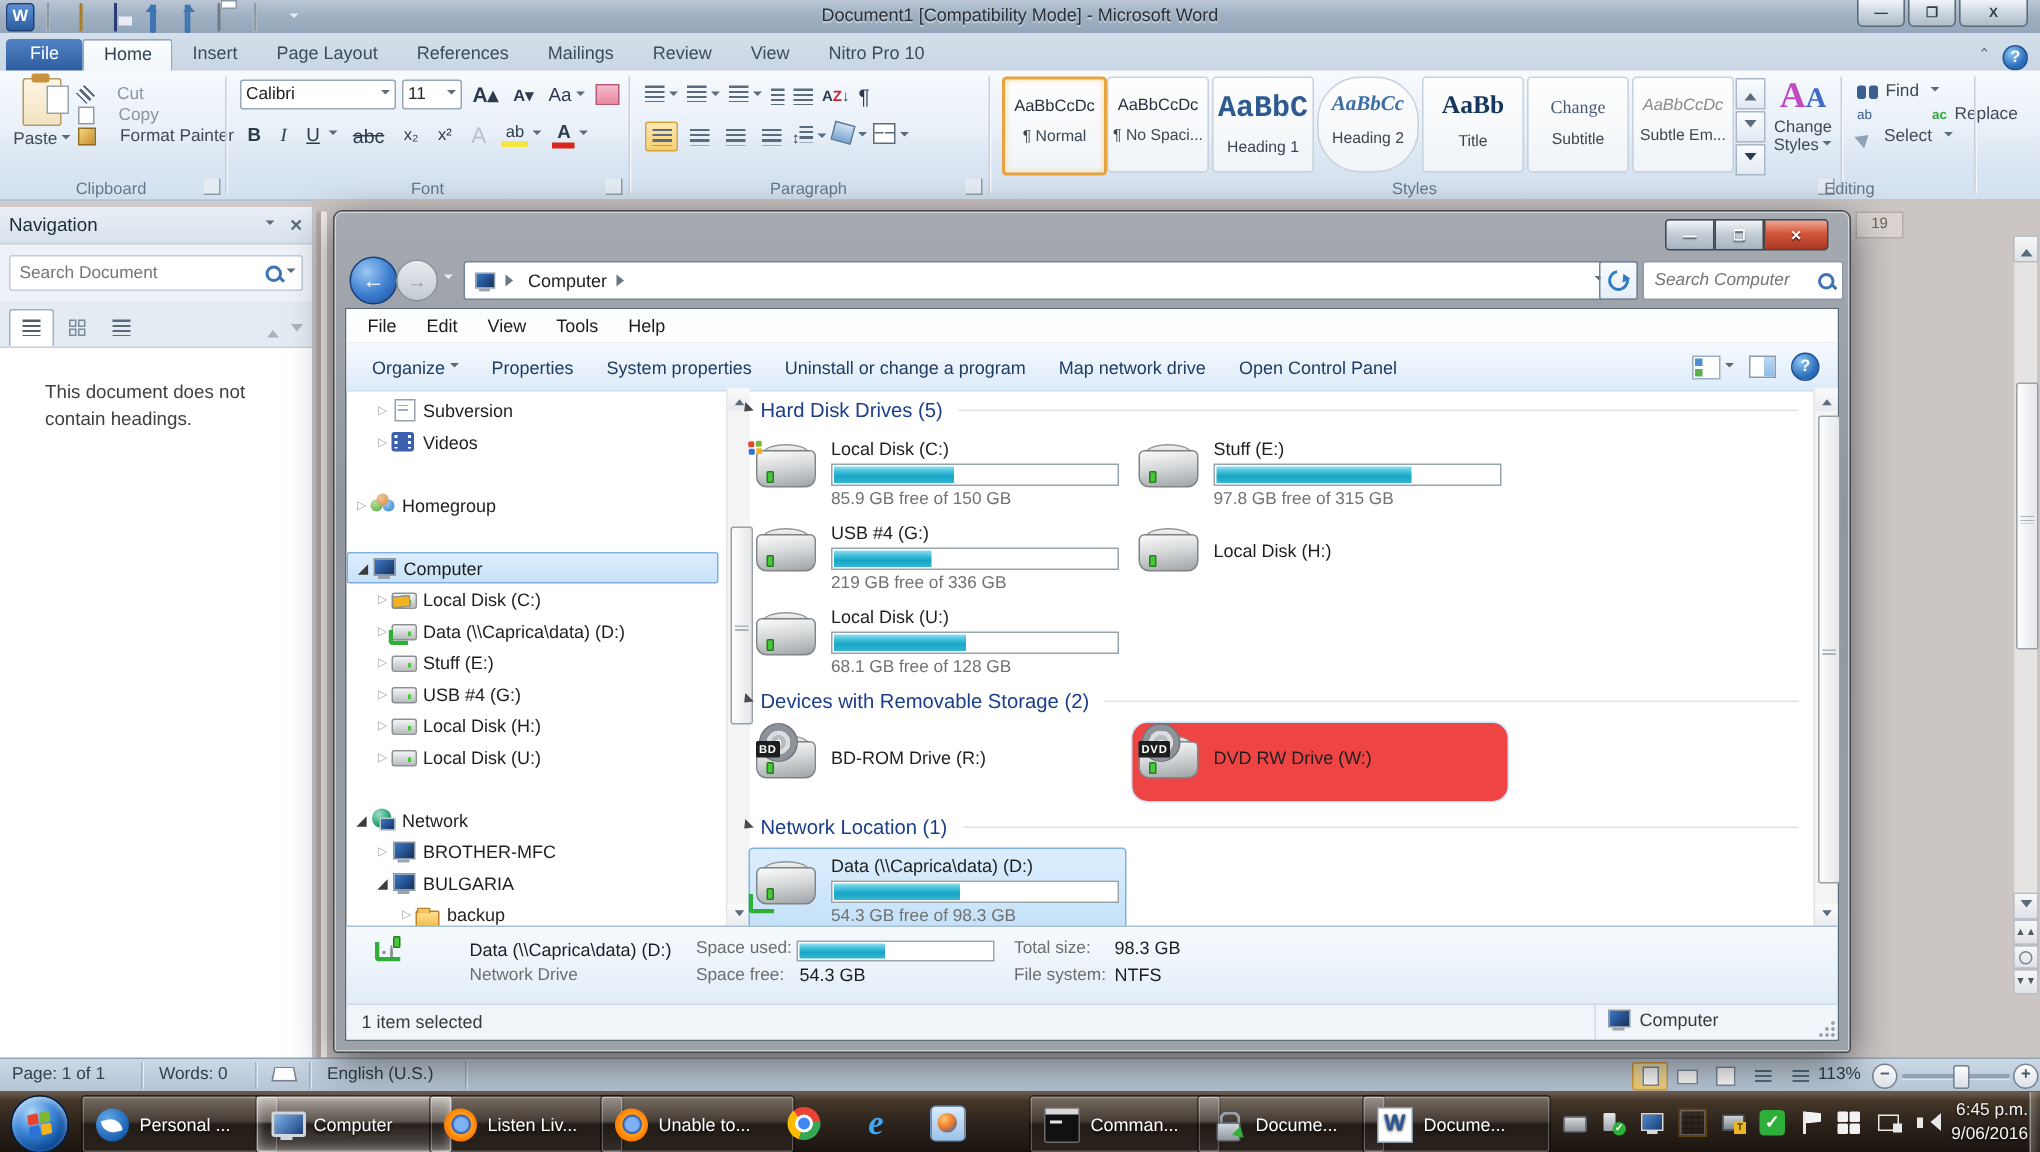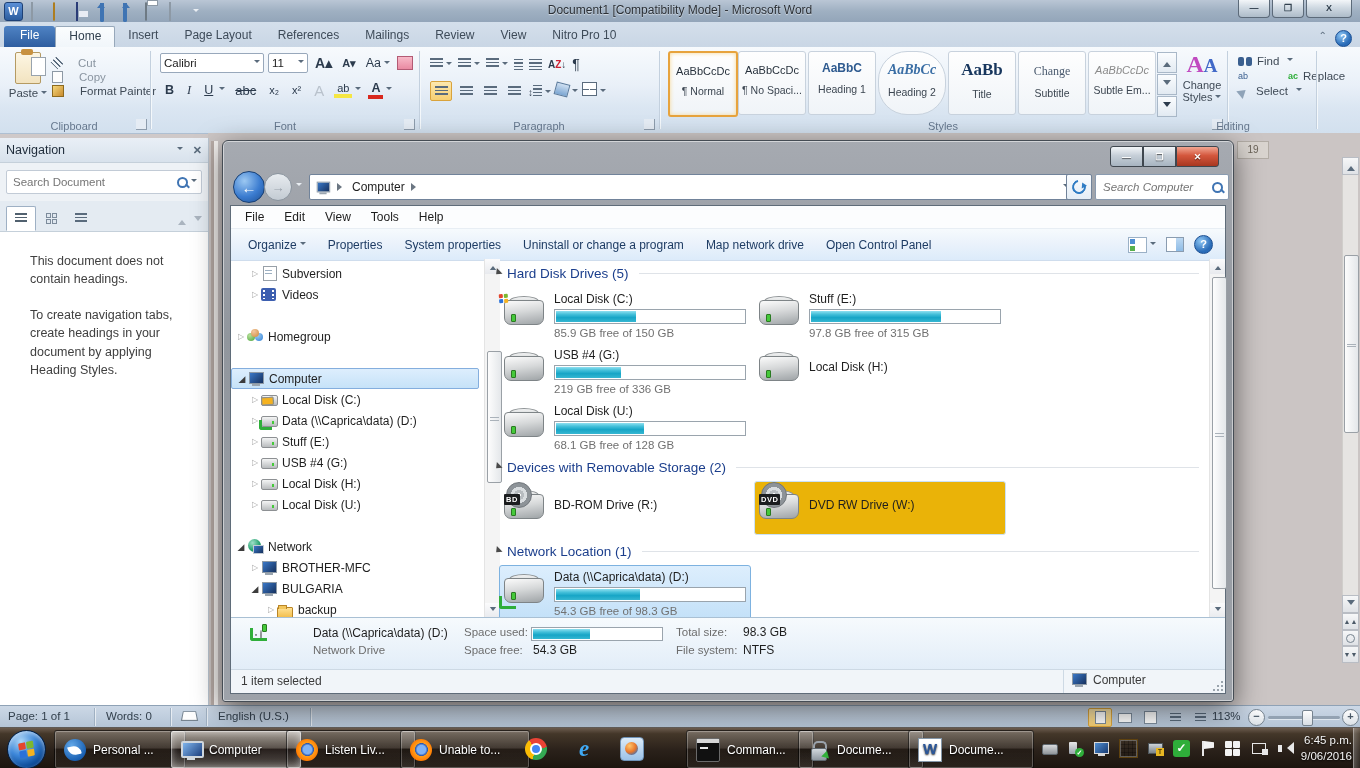--- a/index.html
+++ b/index.html
@@ -161,21 +161,21 @@
   
   .xsb{position:absolute;width:15px;top:0;bottom:0;background:#f4f4f4;border-left:1px solid #e4e4e4;}
   .xsb .sbtn{width:15px;height:15px;border:none;background:linear-gradient(#fbfbfc,#e8eaee);}
   
   .files{position:absolute;left:253px;right:16px;top:0;bottom:0;overflow:hidden;}
   .sechead{position:absolute;left:8px;right:10px;height:17px;display:flex;align-items:center;}
   .secarrow{width:0;height:0;border:4px solid transparent;border-right:5px solid #4a4a4a;transform:rotate(-45deg);margin-right:6px;flex:none;}
   .sectitle{font-size:13.5px;color:#1b3e8c;white-space:nowrap;}
   .secline{flex:1;border-top:1px solid #dfe3e8;margin-left:10px;}
   .tile{position:absolute;width:250px;height:52px;display:flex;align-items:flex-start;padding-top:4px;border:1px solid transparent;border-radius:3px;}
-  .tile.hov{background:#eab308;border-color:#cbe2f6;}
+  .tile.hov{background:#ef4444;border-color:#cbe2f6;border-radius:11px;}
   .tile.sel{background:linear-gradient(#ddeefd,#c2e0f8);border-color:#7db2e0;}
   .tile .nm{font-size:12px;color:#1e1e1e;white-space:nowrap;}
   .tile .cap{font-size:11.5px;color:#717171;margin-top:3px;white-space:nowrap;}
   .tile.center .nm{margin-top:12px;}
   .gbar{width:188px;height:11px;border:1px solid #9aa4ad;background:#fff;padding:1px;margin-top:3px;}
   .gfill{height:100%;background:linear-gradient(#8fe0f0,#45c0da 30%,#17a5c6 60%,#36b7d2);}
   
   .hdd{position:relative;width:44px;height:36px;flex:none;margin:0 8px 0 2px;}
   .hdd .case{position:absolute;left:2px;right:2px;top:8px;bottom:3px;background:linear-gradient(172deg,#fbfbfb,#d7d9da 45%,#9fa4a7);border:1px solid #7e8487;border-radius:4px 4px 7px 7px;}
   .hdd .top{position:absolute;left:7px;right:7px;top:4px;height:9px;background:linear-gradient(#f2f3f3,#c3c7c9);border:1px solid #8f9496;border-radius:50%;}
@@ -374,21 +374,21 @@
 
     <div class="chip sel" style="left:668px;">
         <div class="pv">AaBbCcDc</div>
         <div class="nm">¶ Normal</div>
       </div>
     <div class="chip" style="left:738px;">
         <div class="pv">AaBbCcDc</div>
         <div class="nm">¶ No Spaci...</div>
       </div>
     <div class="chip" style="left:808px;">
-        <div class="pv" style="font-family:Liberation Sans, sans-serif;font-weight:bold;font-size:12px;color:#2e5a8f;margin-top:9px;">AaBbC</div>
+        <div class="pv" style="font-family:Liberation Mono, monospace;font-weight:bold;font-size:20px;color:#2e5a8f;margin-top:9px;">AaBbC</div>
         <div class="nm">Heading 1</div>
       </div>
     <div class="chip" style="left:878px;border-radius:29px;">
         <div class="pv" style="font-family:'Liberation Serif',serif;font-weight:bold;font-style:italic;font-size:14px;color:#3a6ea5;margin-top:10px;">AaBbCc</div>
         <div class="nm">Heading 2</div>
       </div>
     <div class="chip" style="left:948px;">
         <div class="pv" style="font-family:'Liberation Serif',serif;font-weight:bold;font-size:17px;color:#17365d;margin-top:8px;">AaBb</div>
         <div class="nm">Title</div>
       </div>
@@ -494,21 +494,20 @@
       <span class="ntab">
           <span class="lines sh" style="width:12px;"></span>
         </span>
       <span style="margin-left:auto;display:flex;gap:8px;padding-bottom:6px;">
         <span class="tri-u" style="border-bottom-color:#aab4bf;"></span>
         <span class="tri-d" style="border-top-color:#aab4bf;"></span>
       </span>
     </div>
     <div class="navbody">
       <p>This document does not contain headings.</p>
-      <p>To create navigation tabs, create headings in your document by applying Heading Styles.</p>
     </div>
   </div>
 
   <div class="abs wsb">
     <span class="it" style="left:8px;">Page: 1 of 1</span>
     <span class="vsep" style="left:94px;"></span>
     <span class="it" style="left:106px;">Words: 0</span>
     <span class="vsep" style="left:170px;"></span>
     <span class="it" style="left:182px;"><span style="display:inline-block;width:13px;height:9px;background:#fdfdfd;border:1px solid #76838f;transform:perspective(20px) rotateX(30deg);"></span><b style="color:#2a7ec2;font-size:10px;margin-left:-7px;">✓</b></span>
     <span class="vsep" style="left:206px;"></span>

